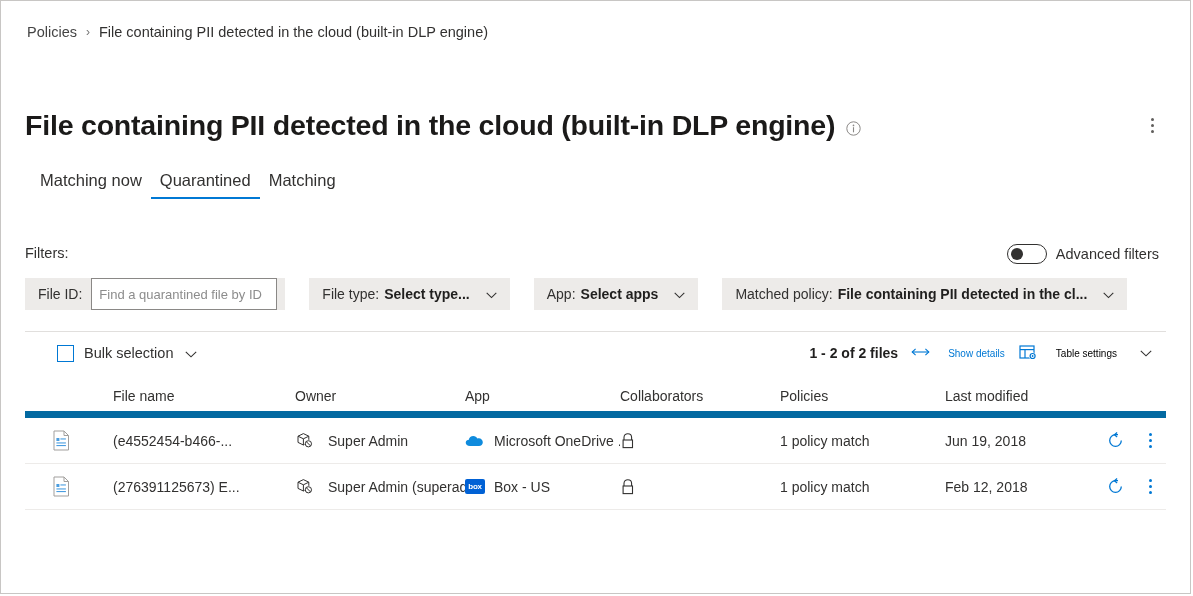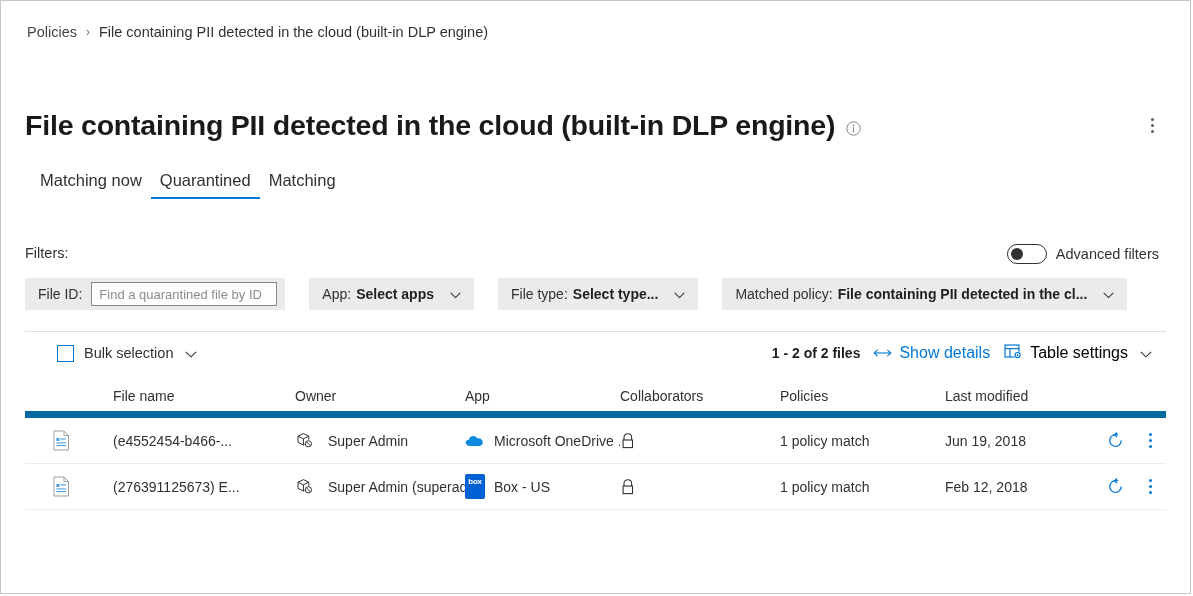--- a/index.html
+++ b/index.html
@@ -192,21 +192,21 @@
     display: inline-block;
   }
   .fileid-chip {
     padding-right: 8px;
   }
   .fileid-chip .chip-key {
     margin-right: 9px;
   }
   .fileid-input {
     width: 186px;
-    height: 24px;
+    height: 32px;
     border: 1px solid #8a8886;
     background: #ffffff;
     font-family: "Liberation Sans", sans-serif;
     font-size: 13px;
     color: #323130;
     padding: 0 7px;
     box-sizing: border-box;
     outline: none;
   }
   .fileid-input::placeholder {
@@ -259,24 +259,24 @@
   .count-text {
     font-size: 14px;
     font-weight: bold;
     color: #201f1e;
     margin-right: 13px;
     white-space: nowrap;
   }
   .tool-btn {
     display: flex;
     align-items: center;
-    gap: 7px;
+    gap: 18px;
     cursor: pointer;
     color: #0078d4;
-    font-size: 16px;
+    font-size: 10px;
     margin-right: 14px;
     white-space: nowrap;
   }
   .tool-btn.dark-label {
     color: #000000;
     justify-content: space-between;
   }
   .tool-btn .chev {
     color: #323130;
     margin-left: 5px;
@@ -320,21 +320,21 @@
     white-space: nowrap;
     overflow: hidden;
   }
   .trow .c-name { padding-left: 22px; }
   .owner-badge { width: 19px; height: 19px; margin-right: 14px; flex: none;}
   .trow .c-owner .owner-name { white-space: nowrap; overflow: hidden; }
 
   .app-logo { width: 20px; height: 20px; flex: none; display:flex; align-items:center; justify-content:center;}
   .app-name { white-space: nowrap; overflow: hidden; }
   .box-logo {
-    width: 20px; height: 25px; background: #0061d5; border-radius: 2px;
+    width: 20px; height: 15px; background: #0061d5; border-radius: 2px;
     color: #fff; font-size: 8px; font-weight: bold; line-height: 15px;
     text-align: center; letter-spacing: -0.3px;
   }
   .lock-icon { width: 16px; height: 18px; }
   .restore-btn { cursor: pointer; width: 20px; height: 20px; display:flex; align-items:center; justify-content:center;}
   .row-menu {
     width: 18px; height: 20px; display: flex; flex-direction: column;
     align-items: center; justify-content: center; gap: 3px; cursor: pointer;
   }
   .row-menu i { width: 3px; height: 3px; border-radius: 50%; background: #0078d4; display: block; }
@@ -380,33 +380,33 @@
     <span class="adv-label">Advanced filters</span>
   </div>
 
   <div class="filter-bar">
 
     <div class="filter-chip fileid-chip">
       <span class="chip-key">File ID:</span>
       <input class="fileid-input" type="text" placeholder="Find a quarantined file by ID" style="">
     </div>
 
+    <div class="filter-chip chip-filetype">
+      <span class="chip-key">File type:</span>
+      <span class="chip-val">Select type...</span>
+      <span class="chev">
+        <svg width="11" height="7" viewBox="0 0 11 7">
+            <path d="M0.7 0.9 L5.5 5.6 L10.3 0.9" fill="none" stroke="#323130" stroke-width="1.1"></path>
+          </svg>
+      </span>
+    </div>
+
     <div class="filter-chip chip-app">
       <span class="chip-key">App:</span>
       <span class="chip-val">Select apps</span>
-      <span class="chev">
-        <svg width="11" height="7" viewBox="0 0 11 7">
-            <path d="M0.7 0.9 L5.5 5.6 L10.3 0.9" fill="none" stroke="#323130" stroke-width="1.1"></path>
-          </svg>
-      </span>
-    </div>
-
-    <div class="filter-chip chip-filetype">
-      <span class="chip-key">File type:</span>
-      <span class="chip-val">Select type...</span>
       <span class="chev">
         <svg width="11" height="7" viewBox="0 0 11 7">
             <path d="M0.7 0.9 L5.5 5.6 L10.3 0.9" fill="none" stroke="#323130" stroke-width="1.1"></path>
           </svg>
       </span>
     </div>
 
     <div class="filter-chip chip-policy">
       <span class="chip-key">Matched policy:</span>
       <span class="chip-val">File containing PII detected in the cl...</span>

